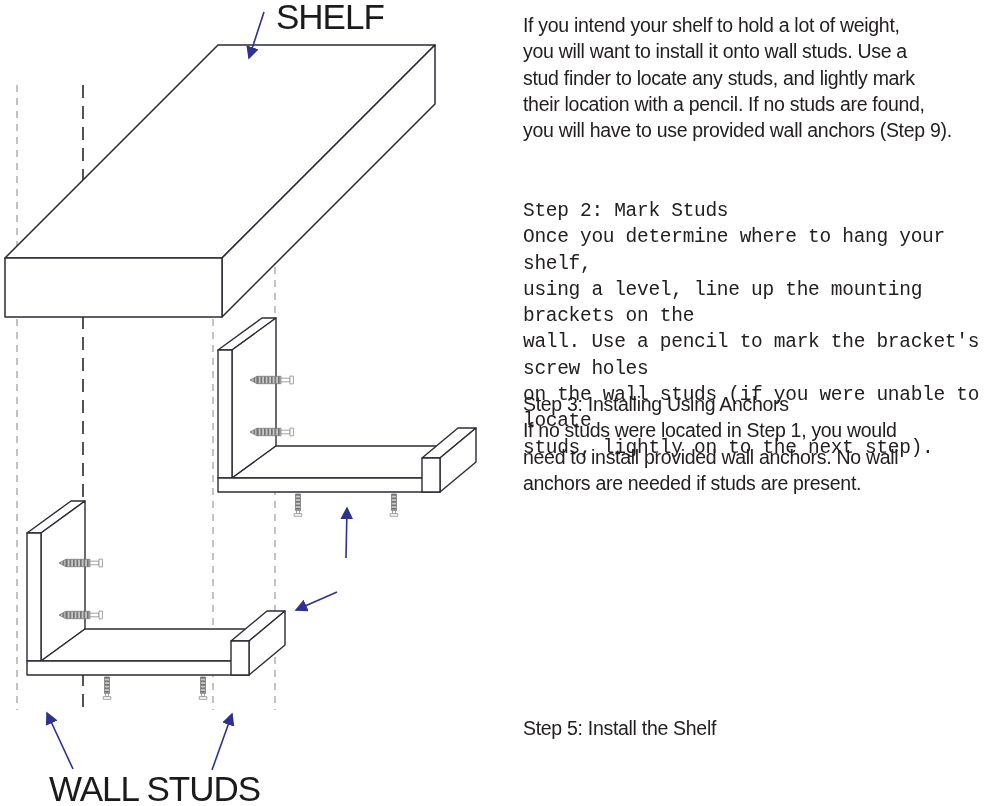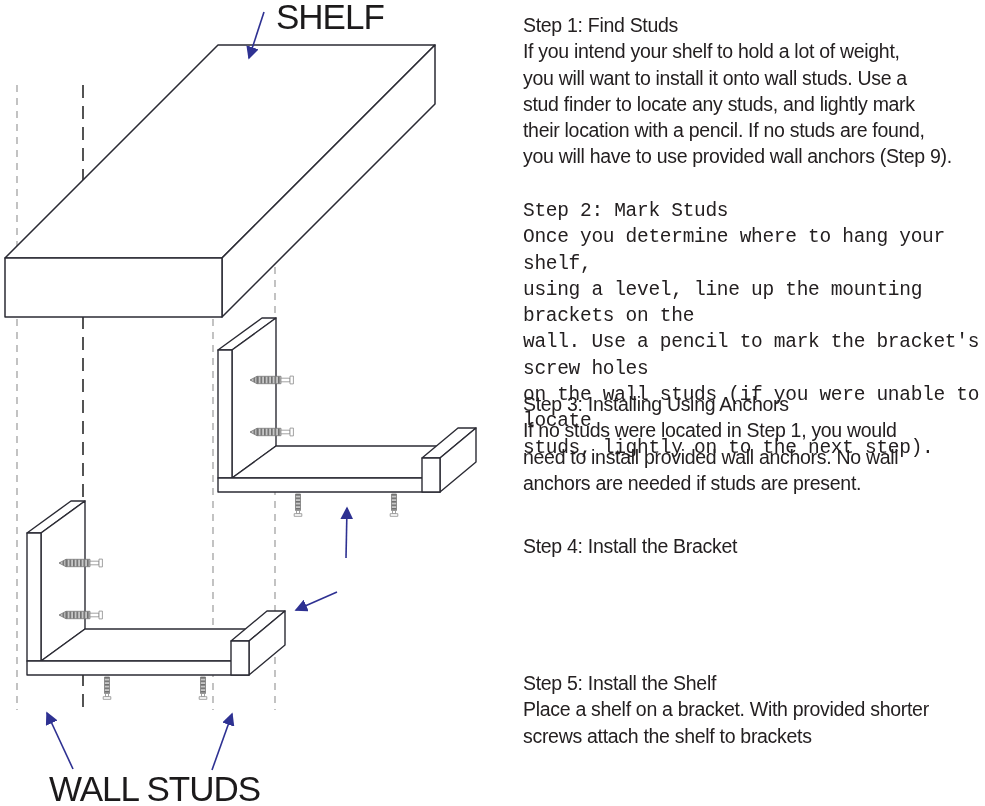--- a/index.html
+++ b/index.html
@@ -5,21 +5,21 @@
   html,body{margin:0;padding:0;background:#fff;}
   .canvas{position:relative;width:985px;height:806px;background:#ffffff;overflow:hidden;
           font-family:"Liberation Sans", sans-serif;color:#242021;}
   .diagram-svg{position:absolute;left:0;top:0;}
   .diagram-label{position:absolute;font-size:35px;letter-spacing:-1px;color:#1c1a1b;white-space:nowrap;}
   .label-shelf{left:276px;top:-3px;}
   .label-brackets{left:336px;top:561px;}
   .label-wallstuds{left:49px;top:769px;}
   .steps{position:absolute;left:523px;top:0;width:462px;height:806px;}
   .step{position:absolute;left:0;width:462px;font-size:19.5px;line-height:26.3px;letter-spacing:-0.3px;}
-  .step-1{top:12px;} .step-2{top:198px;font-family:Liberation Mono, monospace;} .step-3{top:391px;} .step-4{top:533px;} .step-5{top:670px;}
+  .step-1{top:12px;} .step-2{top:198px;font-family:Liberation Mono, monospace;} .step-3{top:391px;} .step-4{top:533px;} .step-5{top:715px;}
   .step-title{white-space:nowrap;}
   .step-body{white-space:pre-line;}
 </style>
 </head>
 <body>
 
 <div class="canvas">
 
   <svg class="diagram-svg" width="985" height="806" viewBox="0 0 985 806">
     <defs>
@@ -87,21 +87,20 @@
       <line x1="73" y1="769" x2="47" y2="713" marker-end="url(#ah)" stroke="#2e3192"></line>
       <line x1="212" y1="770" x2="232" y2="714" marker-end="url(#ah)" stroke="#2e3192"></line>
     </g>
   </svg>
 
   <div class="diagram-label label-shelf">SHELF</div>
   <div class="diagram-label label-wallstuds">WALL STUDS</div>
 
   <div class="steps">
     <div class="step step-1">
-      <div class="step-title">Step 1: Find Studs</div>
       <div class="step-body">If you intend your shelf to hold a lot of weight,
 you will want to install it onto wall studs. Use a
 stud finder to locate any studs, and lightly mark
 their location with a pencil. If no studs are found,
 you will have to use provided wall anchors (Step 9).</div>
     </div>
     <div class="step step-2">
       <div class="step-title">Step 2: Mark Studs</div>
       <div class="step-body">Once you determine where to hang your shelf,
 using a level, line up the mounting brackets on the
@@ -109,22 +108,19 @@
 on the wall studs (if you were unable to locate
 studs, lightly on to the next step).</div>
     </div>
     <div class="step step-3">
       <div class="step-title">Step 3: Installing Using Anchors</div>
       <div class="step-body">If no studs were located in Step 1, you would
 need to install provided wall anchors. No wall
 anchors are needed if studs are present.</div>
     </div>
     <div class="step step-4">
-      <div class="step-title">Step 4: Install the Bracket</div>
     </div>
     <div class="step step-5">
       <div class="step-title">Step 5: Install the Shelf</div>
-      <div class="step-body">Place a shelf on a bracket. With provided shorter
-screws attach the shelf to brackets</div>
     </div>
   </div>
 
 </div>
 
 </body></html>

